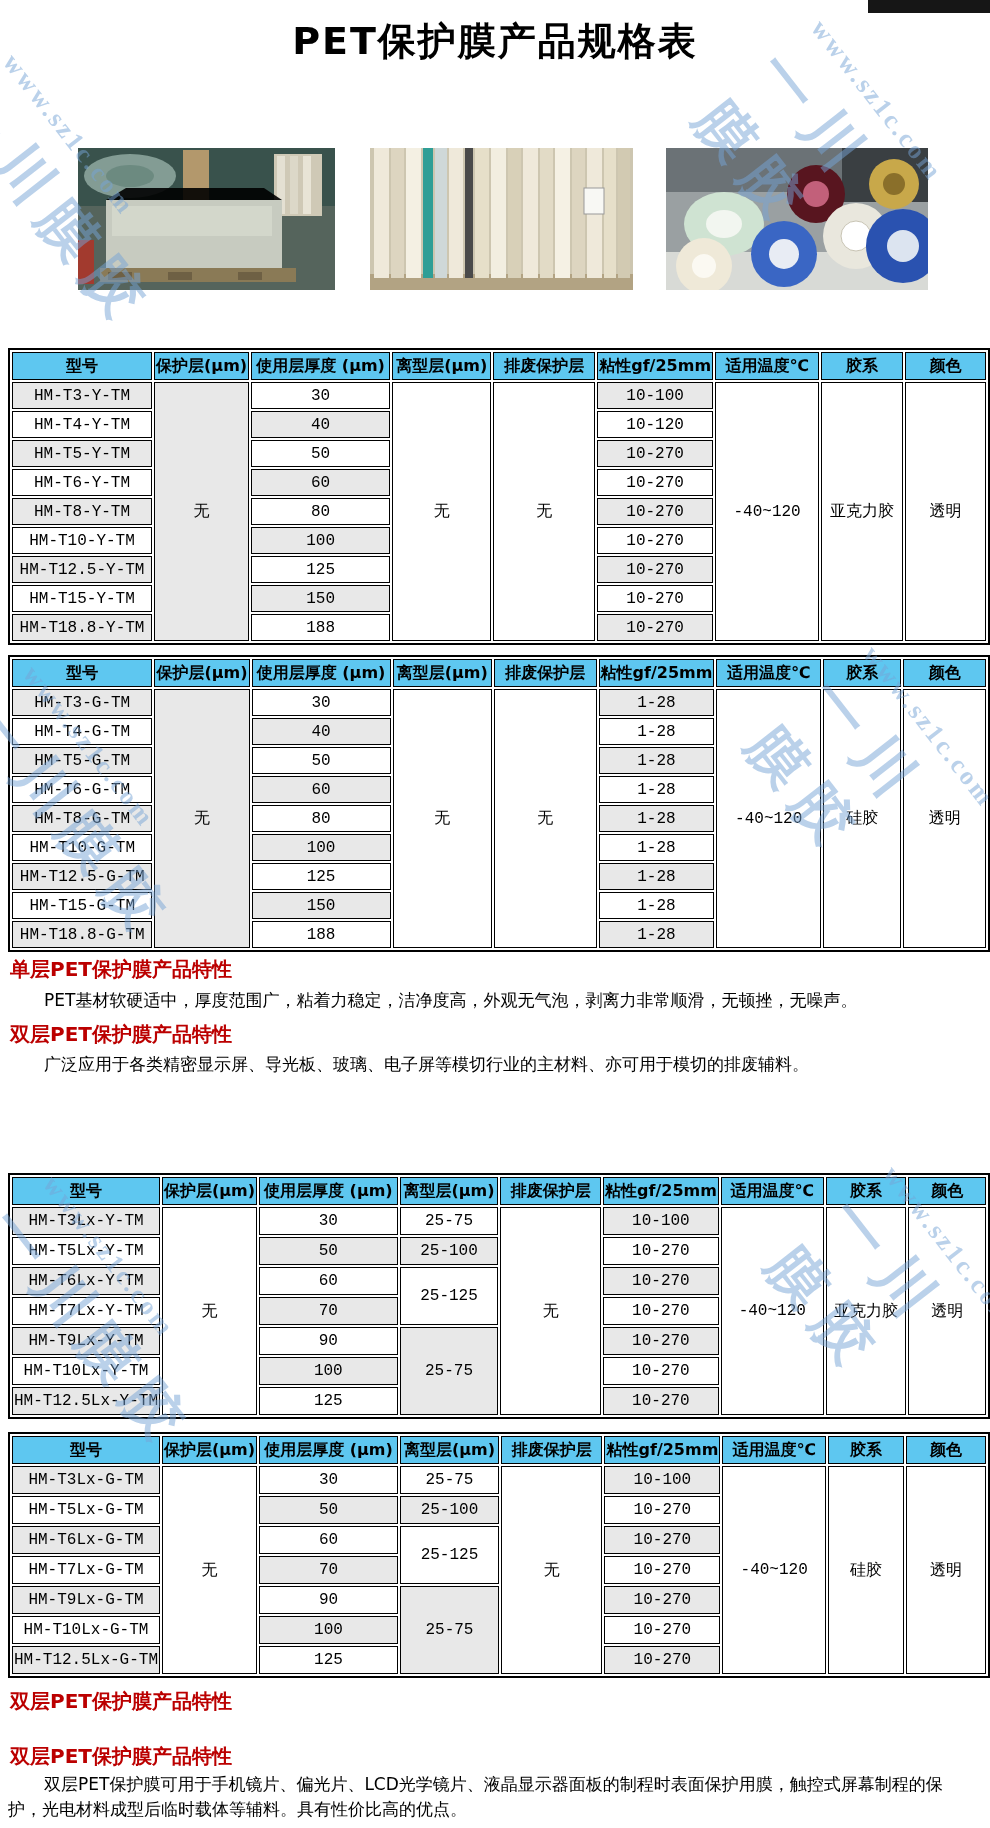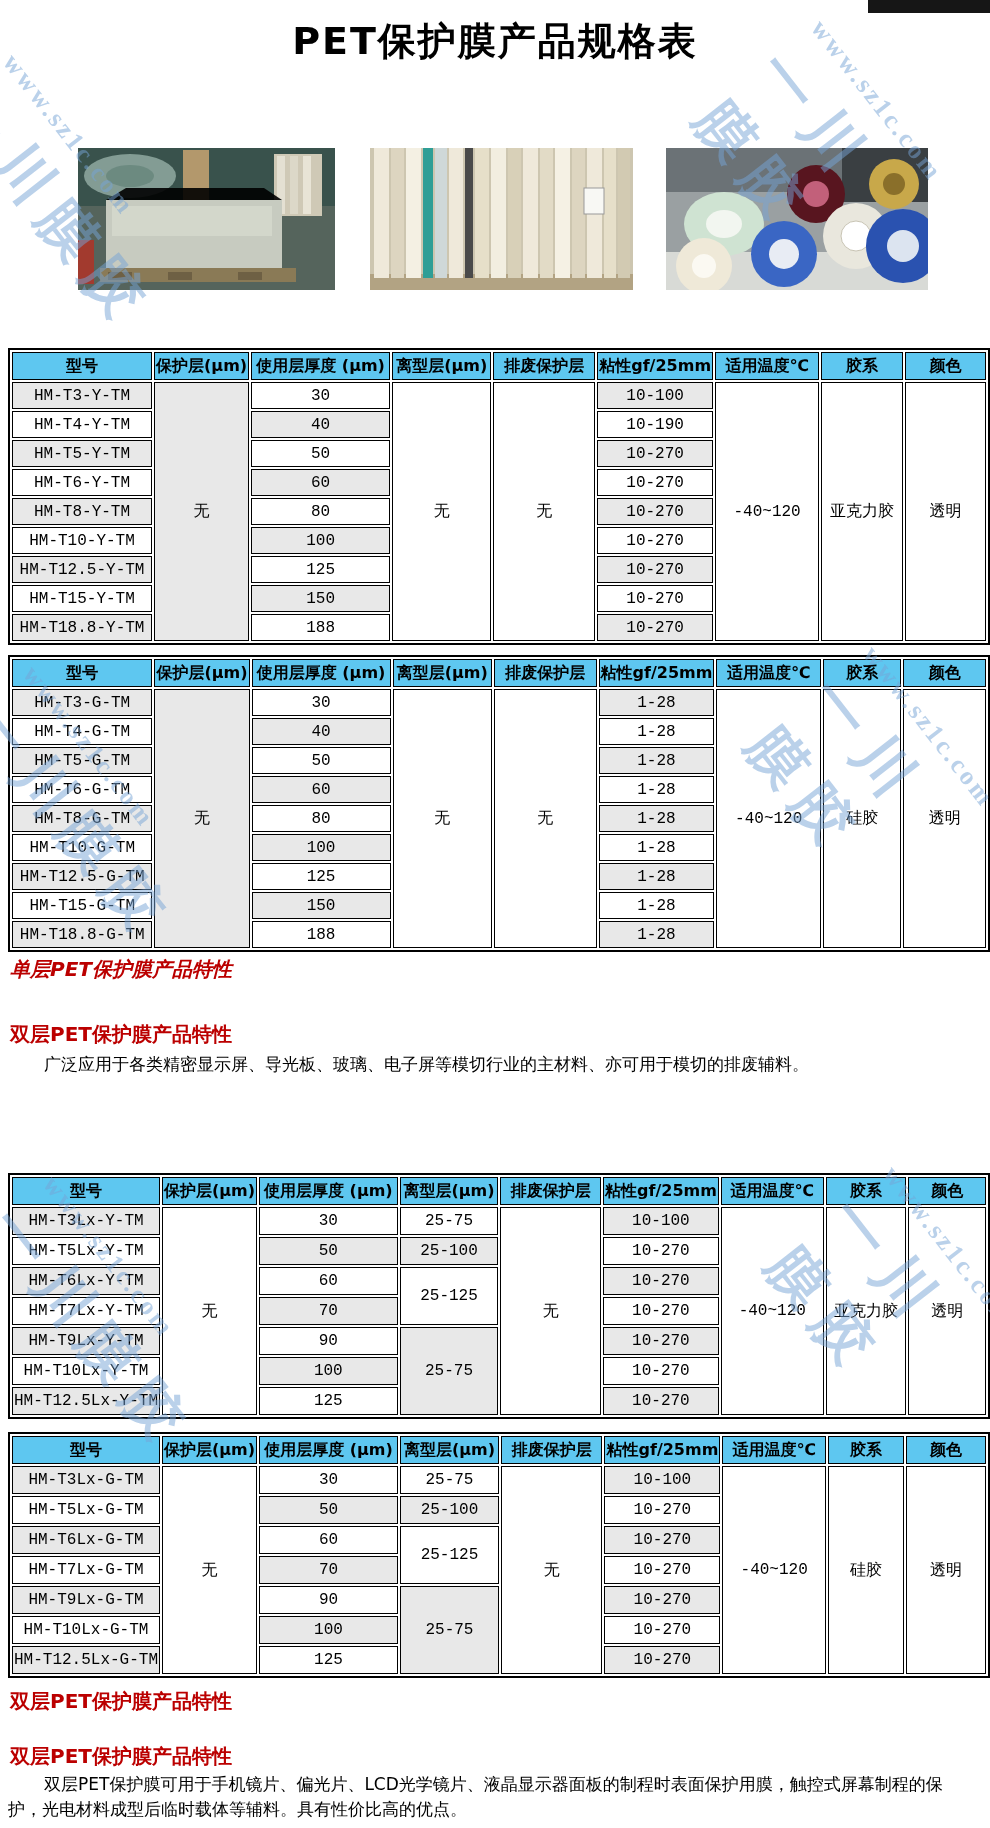--- a/index.html
+++ b/index.html
@@ -188,21 +188,21 @@
             <td class="white cjk" rowspan="9">无</td>
             <td class="white cjk" rowspan="9">无</td>
             <td class="gray">10-100</td>
             <td class="white" rowspan="9">-40~120</td>
             <td class="white cjk" rowspan="9">亚克力胶</td>
             <td class="white cjk" rowspan="9">透明</td>
           </tr>
           <tr>
             <td class="white">HM-T4-Y-TM</td>
             <td class="gray">40</td>
-            <td class="white">10-190</td>
+            <td class="white">10-120</td>
           </tr>
           <tr>
             <td class="gray">HM-T5-Y-TM</td>
             <td class="white">50</td>
             <td class="gray">10-270</td>
           </tr>
           <tr>
             <td class="white">HM-T6-Y-TM</td>
             <td class="gray">60</td>
             <td class="white">10-270</td>
@@ -310,21 +310,22 @@
           </tr>
           <tr>
             <td class="gray">HM-T18.8-G-TM</td>
             <td class="white">188</td>
             <td class="gray">1-28</td>
           </tr>
         </tbody>
       </table>
     </div>
 
-  <div class="red-h" style="top:956px;font-style:italic;">单层PET保护膜产品特性</div>
+  <div class="red-h" style="top:956px;">单层PET保护膜产品特性</div>
+  <div class="body-t" style="top:988px;">PET基材软硬适中，厚度范围广，粘着力稳定，洁净度高，外观无气泡，剥离力非常顺滑，无顿挫，无噪声。</div>
   <div class="red-h" style="top:1021px;">双层PET保护膜产品特性</div>
   <div class="body-t" style="top:1052px;">广泛应用于各类精密显示屏、导光板、玻璃、电子屏等模切行业的主材料、亦可用于模切的排废辅料。</div>
 
 
   <div class="tmount" id="table3">
       <table class="spec">
         <colgroup>
           <col style="width: 142px;">
           <col style="width: 95px;">
           <col style="width: 140px;">

